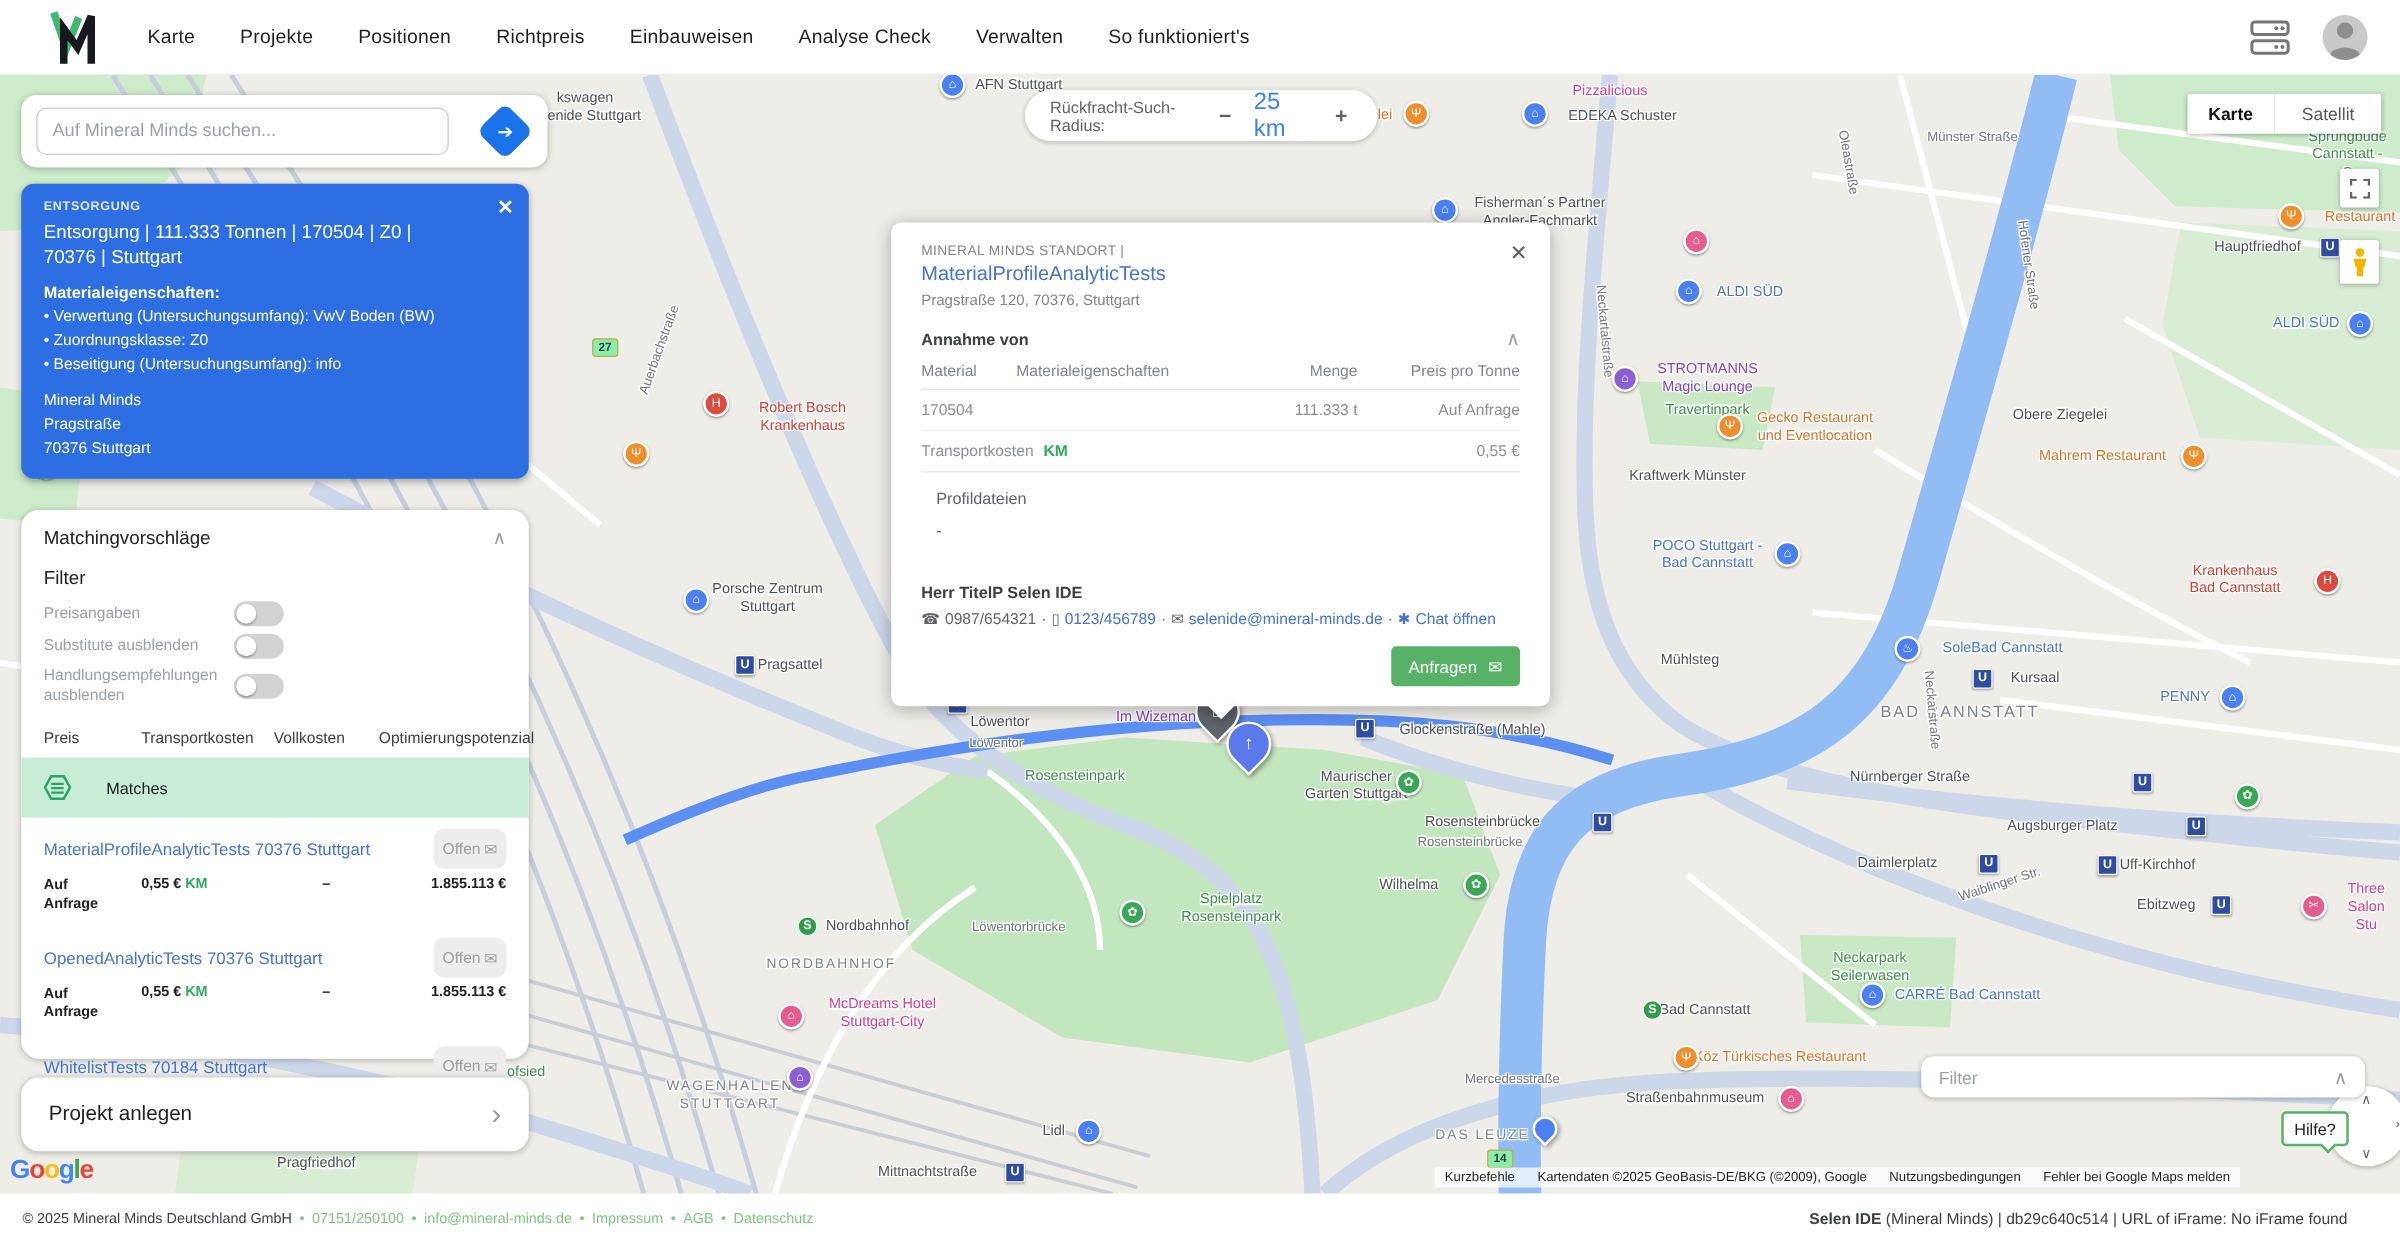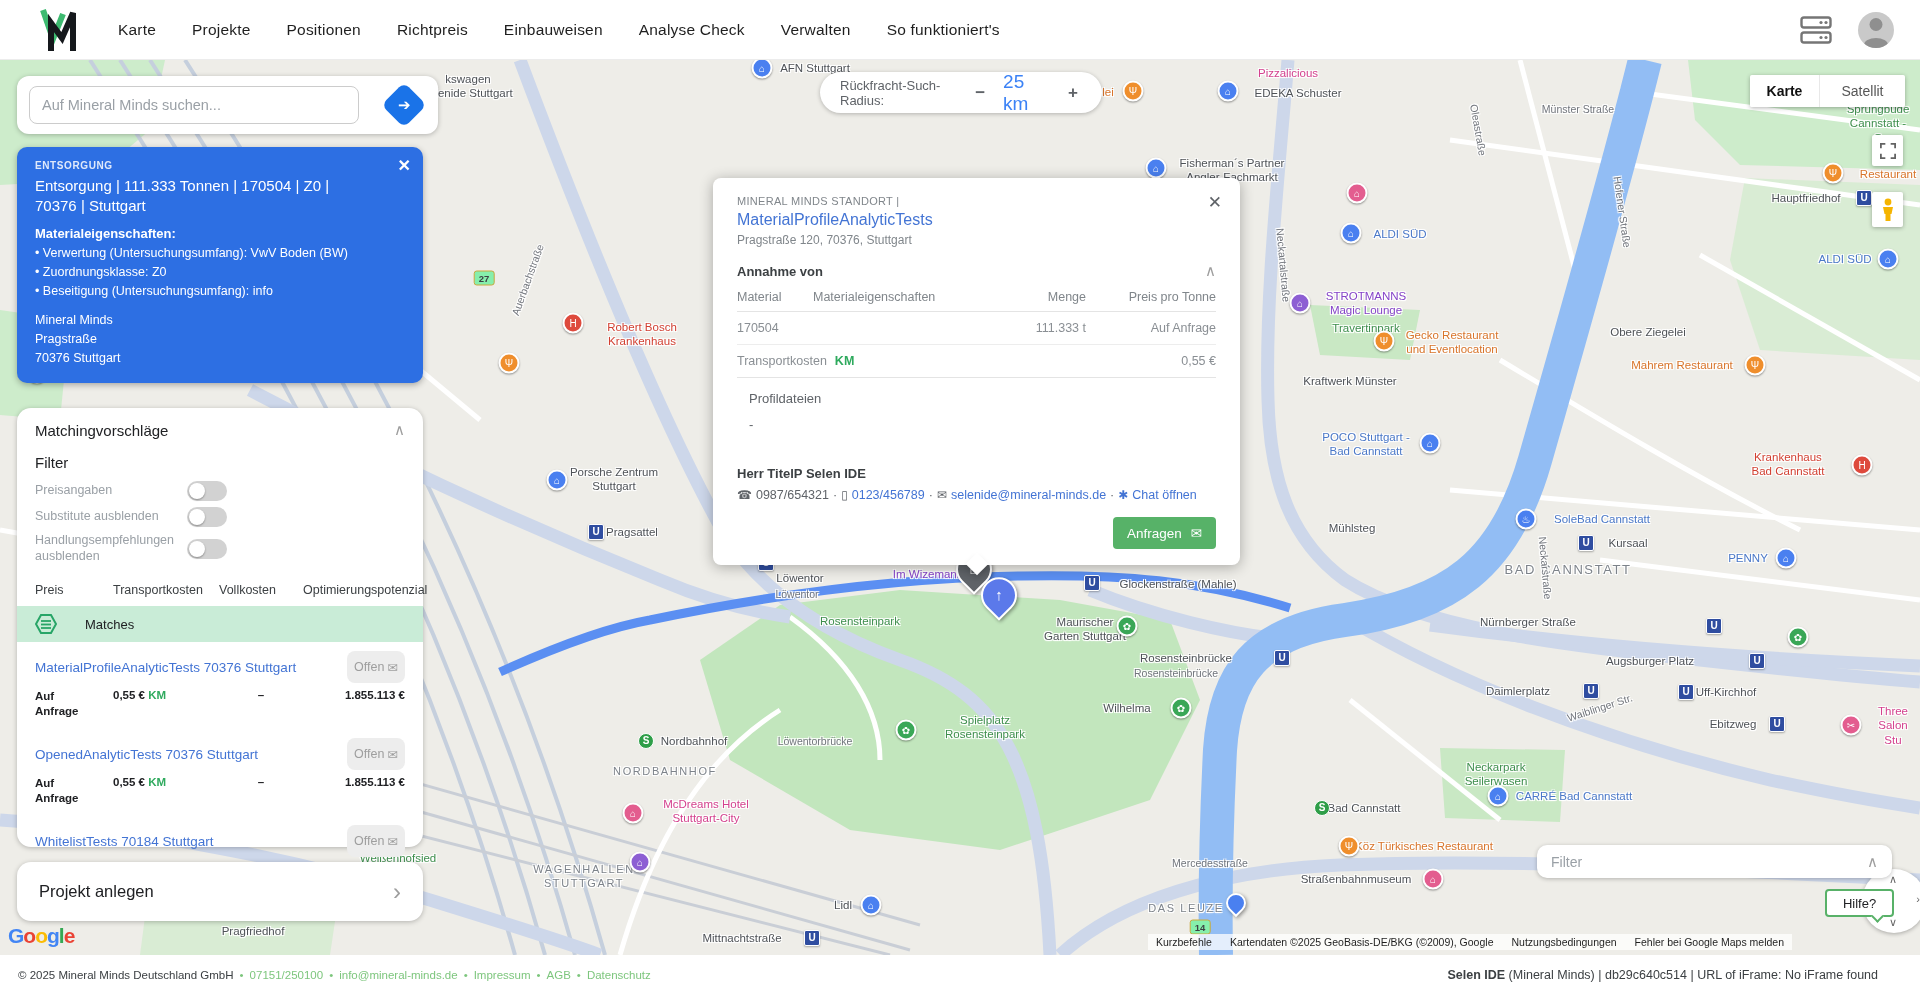--- a/index.html
+++ b/index.html
@@ -76,21 +76,21 @@
   .match-head { display:flex; justify-content:space-between; align-items:center; padding:0 18px; }
   .match-title { font-size:15px; font-weight:500; }
   .chev { color:#9e9e9e; font-size:15px; cursor:pointer; }
   .filter-title { font-size:15px; font-weight:500; margin:15px 18px 7px; }
   .toggle-row { display:flex; align-items:center; padding:3px 18px; }
   .toggle-row .lbl { width:152px; font-size:12.5px; color:#9aa0a6; line-height:1.25; }
   .toggle { width:40px; height:20px; border-radius:10px; background:#d2d2d2; position:relative; cursor:pointer; flex:0 0 auto; }
   .toggle .knob { position:absolute; left:2px; top:2px; width:16px; height:16px; border-radius:50%; background:#fff; box-shadow:0 1px 2px rgba(0,0,0,.35); }
   .col-head { display:grid; grid-template-columns:78px 106px 84px 1fr; padding:0 18px; margin-top:16px; font-size:12.5px; color:#3c4043; }
   .col-head .last { text-align:right; }
-  .matches-banner { margin-top:9px; height:36px; background:#c9ecd7; display:flex; align-items:center; gap:28px; padding:0 18px; }
+  .matches-banner { margin-top:9px; height:48px; background:#c9ecd7; display:flex; align-items:center; gap:28px; padding:0 18px; }
   .matches-banner .txt { font-size:13px; color:#202124; }
   .match-item { padding:9px 18px 10px; }
   .mi-top { display:flex; justify-content:space-between; align-items:center; }
   .mi-link { font-size:13.5px; font-weight:500; color:#4374d4; cursor:pointer; text-decoration:none; }
   .offen-btn { width:58px; height:32px; background:#ededed; border:none; border-radius:8px; color:#9e9e9e; font-size:12.5px;
     display:flex; align-items:center; justify-content:center; gap:3px; cursor:pointer; font-family:inherit; }
   .mi-vals { display:grid; grid-template-columns:78px 106px 84px 1fr; margin-top:6px; font-size:11.5px; font-weight:bold; align-items:start; }
   .mi-vals .price { width:52px; line-height:1.3; }
   .mi-vals .km { color:#2faa5e; }
   .mi-vals .dash { text-align:center; }
@@ -142,21 +142,21 @@
   .pp-btn-row { display:flex; justify-content:flex-end; margin-top:15px; }
   .anfragen-btn { height:32px; background:#57b268; color:#fff; border:none; border-radius:4px; font-size:13.5px;
     padding:0 14px; display:flex; align-items:center; gap:9px; cursor:pointer; font-family:inherit; }
 
   
   .filter-pill { position:absolute; left:1537px; top:845px; width:355px; height:33px; background:#fff; border-radius:10px;
     box-shadow:0 1px 4px rgba(0,0,0,.25); z-index:9; display:flex; align-items:center; padding:0 14px; }
   .filter-pill input { border:none; outline:none; flex:1; font-size:14px; font-family:inherit; color:#202124; }
   .filter-pill input::placeholder { color:#9aa0a6; }
   .filter-pill .chev { margin-left:8px; }
-  .hilfe { position:absolute; left:1825px; top:889px; width:69px; height:28px; background:#fff; border:2px solid #58b168;
+  .hilfe { position:absolute; left:1825px; top:889px; width:54px; height:28px; background:#fff; border:2px solid #58b168;
     border-radius:4px; z-index:9; font-size:13px; display:flex; align-items:center; justify-content:center; cursor:pointer; }
   .hilfe .tail { position:absolute; right:10px; bottom:-6px; width:9px; height:9px; background:#fff;
     border-right:2px solid #58b168; border-bottom:2px solid #58b168; transform:rotate(45deg); }
   .pan-circle { position:absolute; left:1862px; top:869px; width:64px; height:64px; border-radius:50%; background:#fff;
     box-shadow:0 1px 4px rgba(0,0,0,.3); z-index:8; }
   .pan-circle span { position:absolute; color:#666; font-size:11px; cursor:pointer; }
 
   
   .footer { position:absolute; bottom:0; left:0; width:1920px; height:39px; background:#fff; z-index:50;
     display:flex; align-items:center; justify-content:space-between; padding:0 42px 0 18px; }

